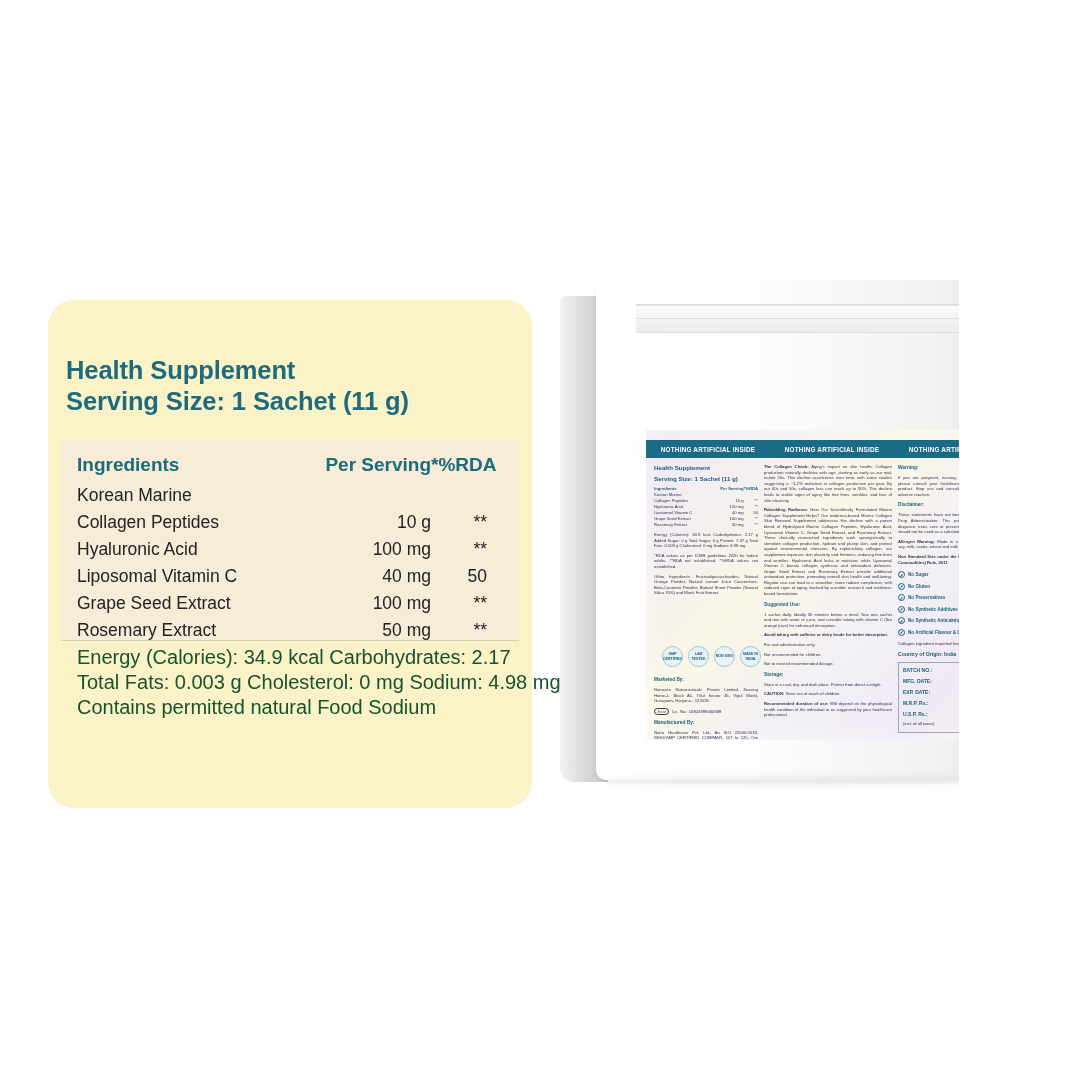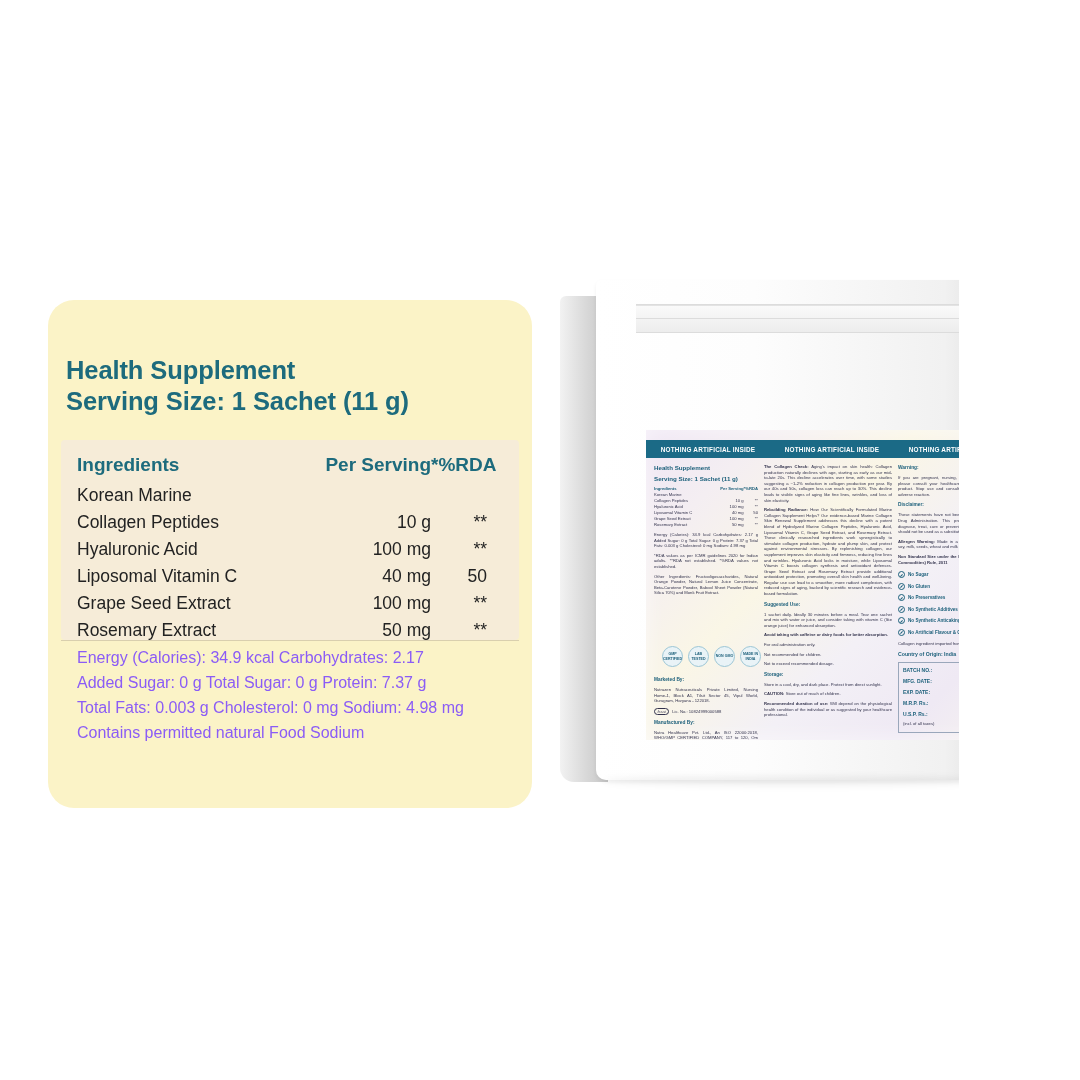--- a/index.html
+++ b/index.html
@@ -66,22 +66,22 @@
   #nutrition-divider {
     position: absolute;
     left: 13px; top: 340px;
     width: 458px; height: 1px;
     background: #d9cfae;
   }
   #nutrition-facts {
     position: absolute;
     left: 29px; top: 345px;
     width: 445px;
-    color: #8b5cf6;
-    font-size: 16px;
+    color: #14532d;
+    font-size: 20px;
     line-height: 25px;
     white-space: nowrap;
   }
 
   
   #pouch {
     position: absolute;
     left: 560px; top: 280px;
     width: 440px; height: 510px;
   }
@@ -290,21 +290,20 @@
         <div class="col-ing">Rosemary Extract</div>
         <div class="col-serv">50 mg</div>
         <div class="col-rda">**</div>
       </div>
     </div>
 
     <div id="nutrition-divider"></div>
 
     <div id="nutrition-facts">
       <div>Energy (Calories): 34.9 kcal   Carbohydrates: 2.17</div>
-      <div>Added Sugar: 0 g   Total Sugar: 0 g   Protein: 7.37 g</div>
       <div>Total Fats: 0.003 g  Cholesterol: 0 mg  Sodium: 4.98 mg</div>
       <div>Contains permitted natural Food Sodium</div>
     </div>
   </div>
 
   <div id="pouch">
     <div id="pouch-gusset"></div>
     <div id="pouch-body">
       <div id="zip-band"></div>
       <div class="zip-line" id="zip1"></div>

